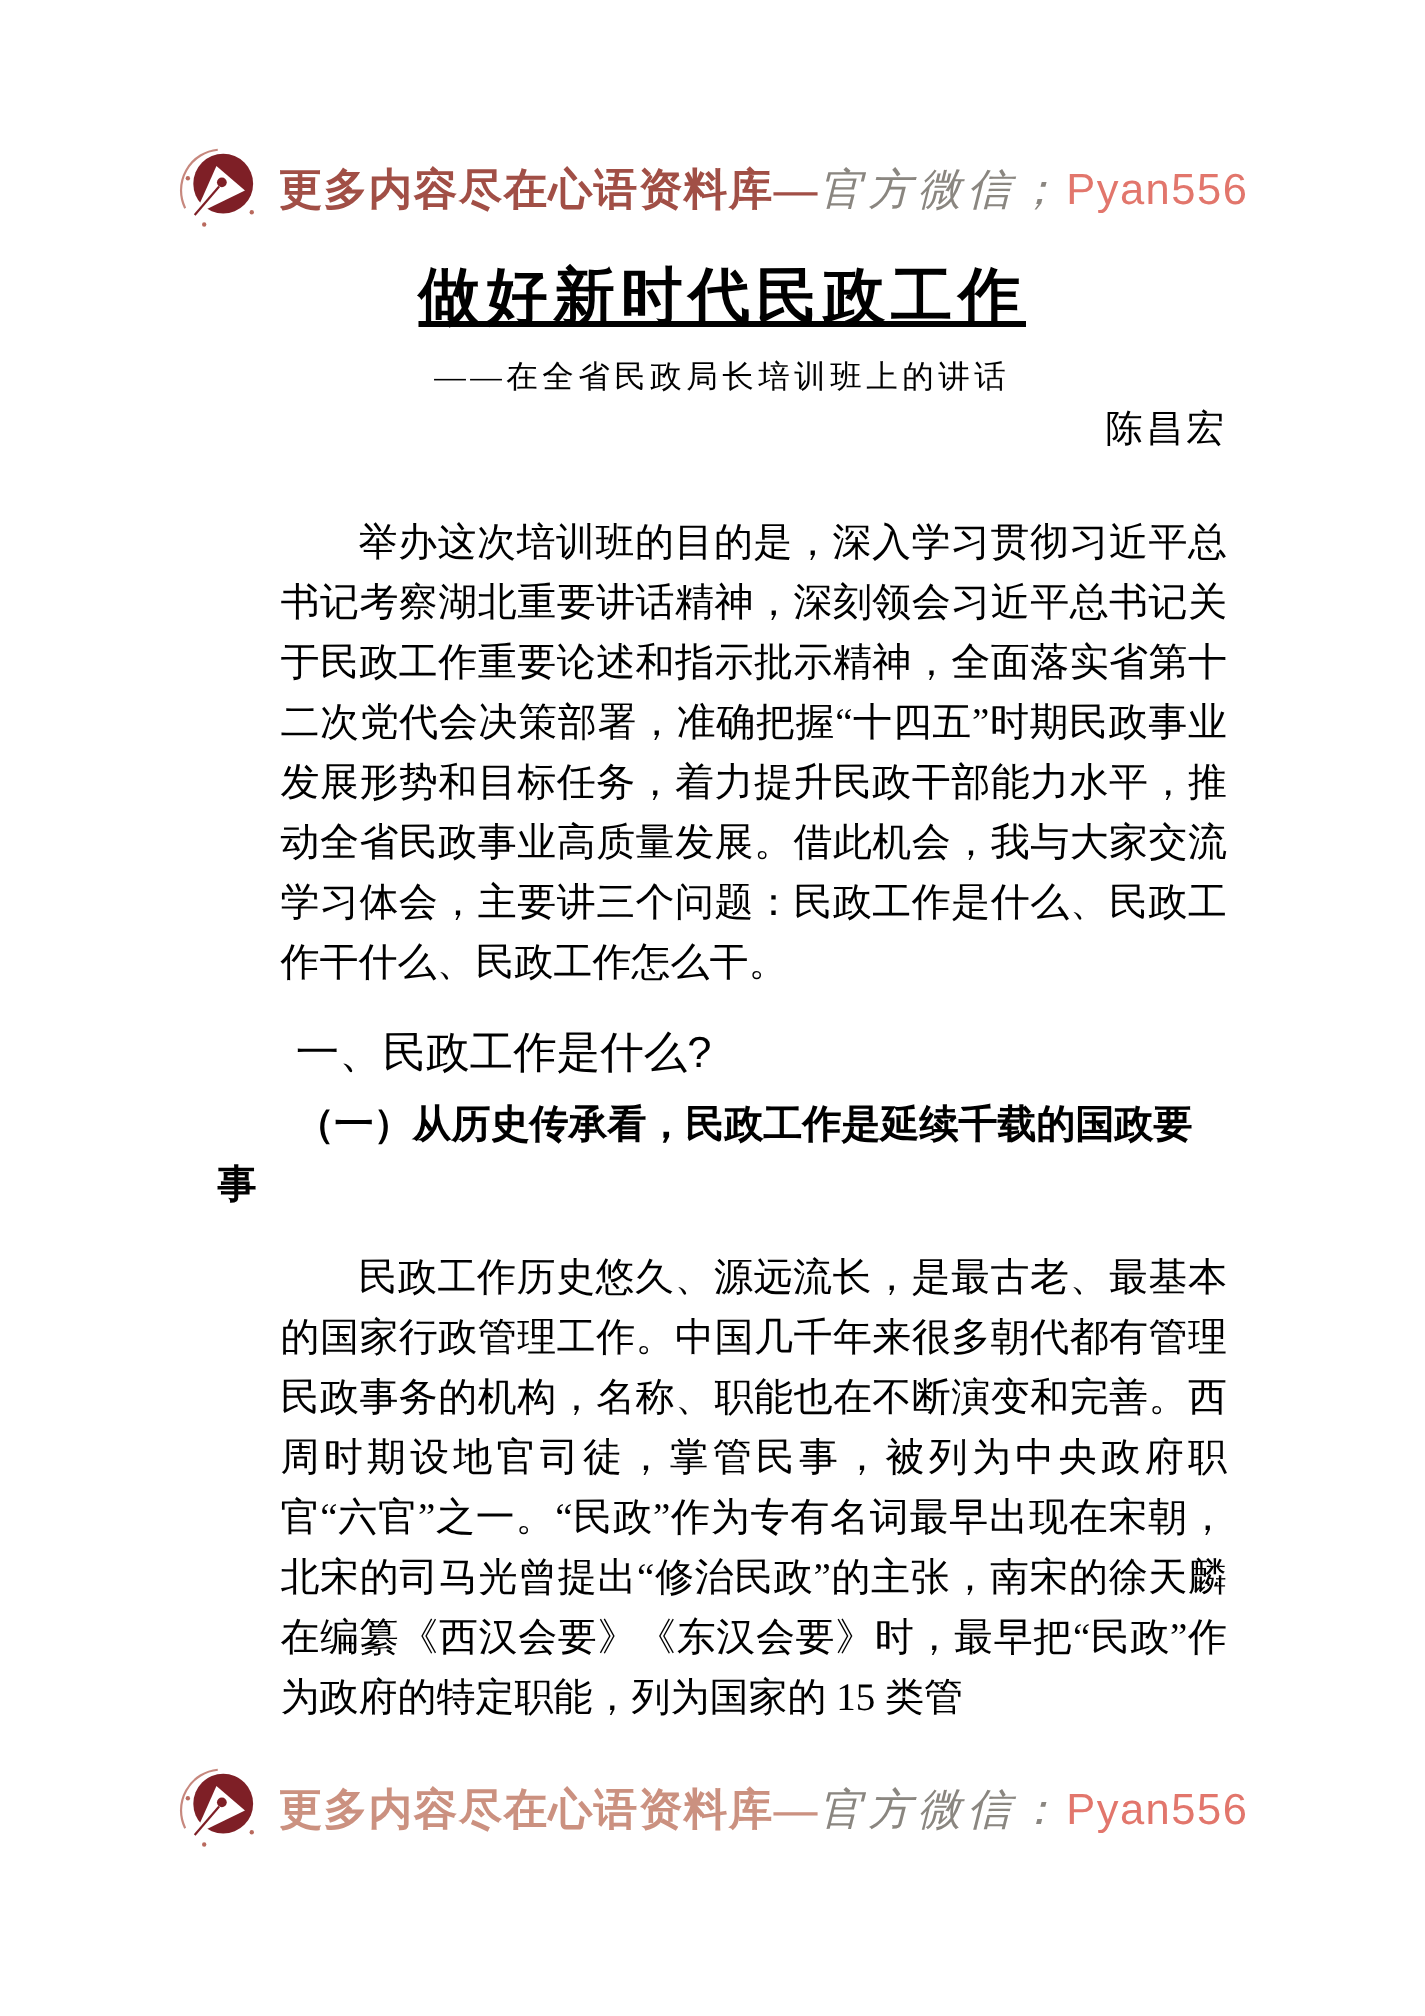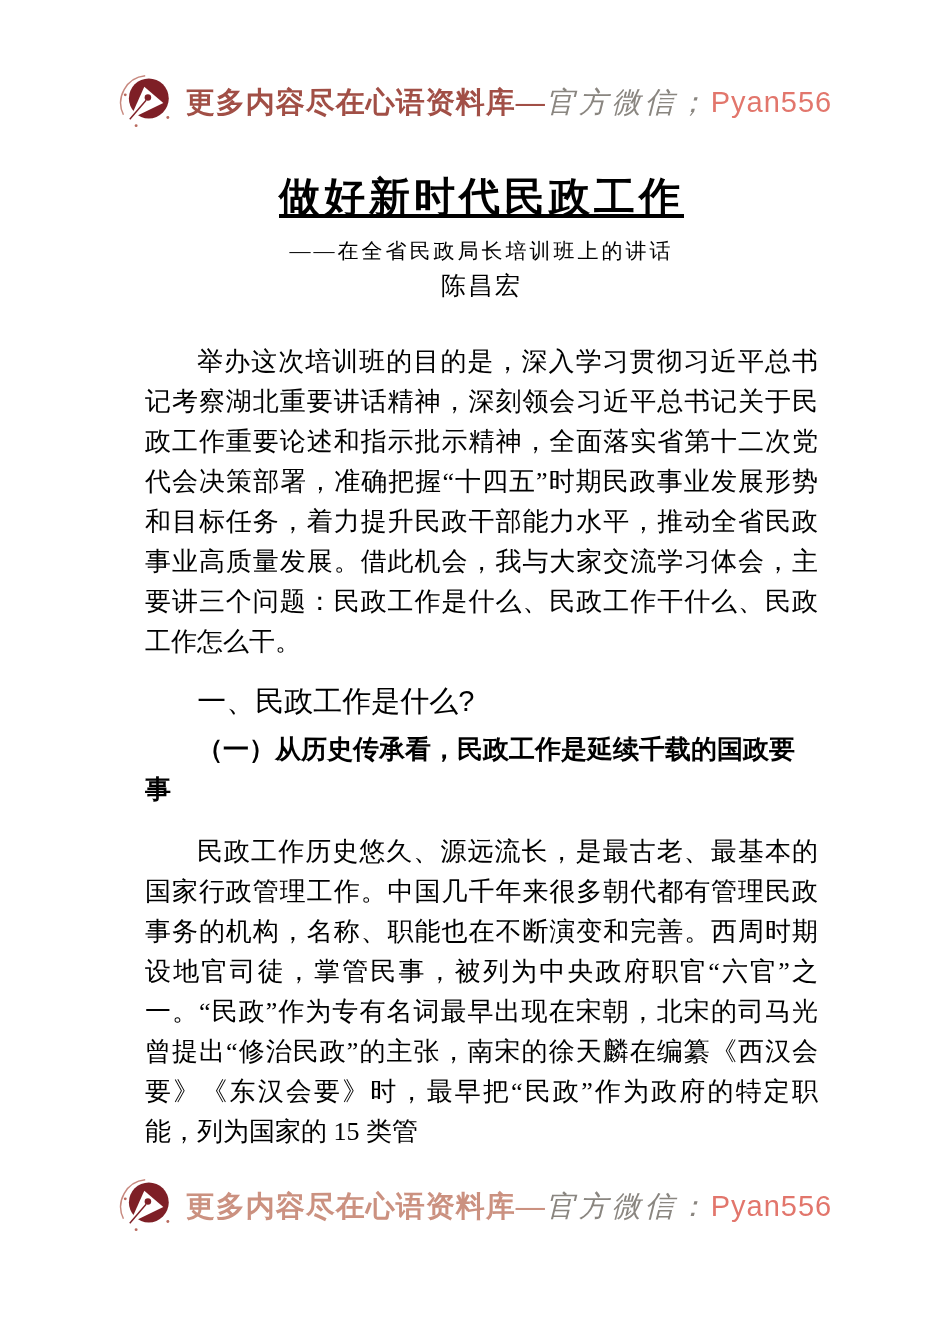--- a/index.html
+++ b/index.html
@@ -19,21 +19,21 @@
   .brand {
     position: absolute;
     left: 0;
     width: 100%;
     display: flex;
     align-items: center;
     justify-content: center;
     gap: 10px;
     white-space: nowrap;
   }
-  .brand-header { top: 72px; }
+  .brand-header { top: 96px; }
   .brand-footer { top: 1176px; }
   .logo { width: 58px; height: 62px; display: inline-block; flex: 0 0 auto; }
   .brand-text { font-size: 29px; letter-spacing: 1px; }
   .slogan { font-family: "Liberation Serif", "DejaVu Serif", serif; font-weight: bold; }
   .brand-header .slogan { color: #a14f46; }
   .brand-footer .slogan { color: #cb9180; }
   .wechat-label {
     font-family: "Liberation Serif", "DejaVu Serif", serif;
     font-style: italic;
     color: #8a8680;
@@ -62,34 +62,35 @@
     text-decoration: underline;
   }
   .doc-subtitle {
     text-align: center;
     font-size: 21px;
     letter-spacing: 3px;
     margin-top: 14px;
     font-weight: 500;
   }
   .doc-author {
-    text-align: center;
+    text-align: right;
     font-size: 25px;
     letter-spacing: 2px;
     margin-top: 4px;
     font-weight: 500;
   }
   .body-text {
     margin-top: 40px;
   }
   .para {
     font-size: 26px;
     line-height: 40px;
     text-align: justify;
     text-indent: 2em;
+    margin-left: 42px;
   }
   .h-section {
     font-family: "Liberation Sans", "DejaVu Sans", sans-serif;
     font-size: 29px;
     font-weight: normal;
     text-indent: 1.8em;
     margin: 20px 0 8px 0;
   }
   .h-subsection {
     font-size: 26px;

